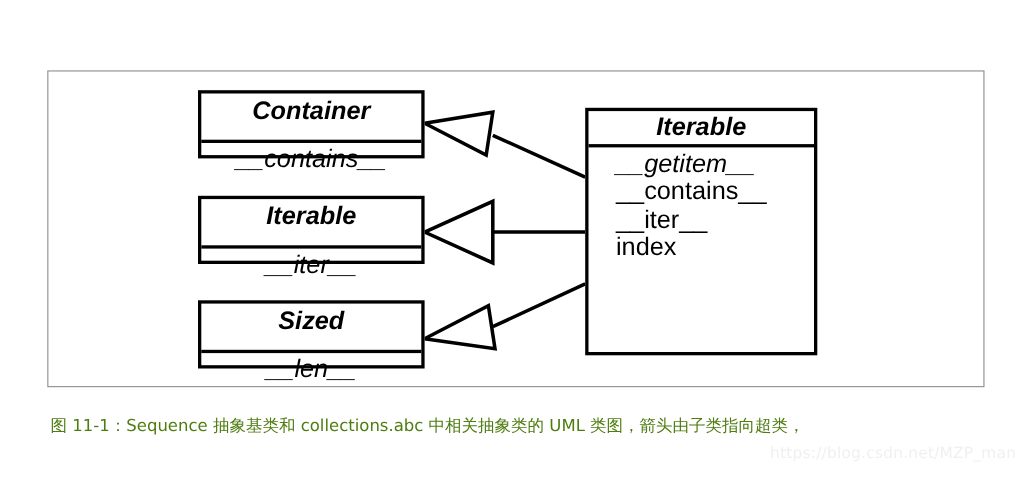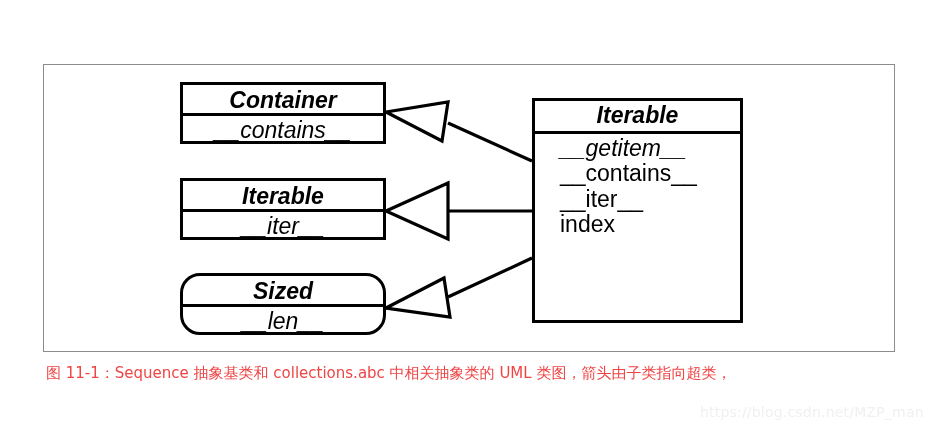--- a/index.html
+++ b/index.html
@@ -52,21 +52,21 @@
     background: #ffffff;
     box-sizing: border-box;
   }
   .uml-title {
     font-weight: bold;
     font-style: italic;
     font-size: 23px;
     text-align: center;
     line-height: 1.0;
     color: #000000;
-    padding: 4px 2px 1px 2px;
+    padding: 4px 2px 15px 2px;
     border-bottom: 3px solid #000000;
     white-space: nowrap;
   }
   .uml-members {
     padding: 1px 0 3px 8px;
   }
   .uml-member {
     font-size: 23px;
     line-height: 1.06;
     color: #000000;
@@ -80,37 +80,37 @@
   .uml-box.left .uml-members {
     padding: 2px 0 4px 0;
   }
   .uml-box.left .uml-member {
     text-align: center;
   }
 
   
   #box-container { left: 136px; top: 17px;  width: 206px; height: 62px; }
   #box-iterable  { left: 136px; top: 113px; width: 206px; height: 62px; }
-  #box-sized     { left: 136px; top: 208px; width: 206px; height: 62px; border-radius: 20px; }
+  #box-sized     { left: 136px; top: 208px; width: 206px; height: 62px; }
   #box-sequence  { left: 488px; top: 33px;  width: 211px; height: 225px; }
 
   #box-sequence .uml-title { padding: 3px 2px 4px 2px; }
   #box-sequence .uml-members { padding: 2px 0 2px 9px; }
   #box-sequence .uml-member { line-height: 1.10; margin-left: 16px; }
 
   
   .caption {
     position: absolute;
     left: 46px;
-    top: 362px;
+    top: 376px;
     width: 850px;
     font-family: "DejaVu Sans", "Liberation Sans", sans-serif;
     font-size: 15px;
     line-height: 1.55;
-    color: #ef4444;
+    color: #4d7c0f;
   }
   .caption-line2 {
     padding-left: 28px;
   }
 
   
   .watermark {
     position: absolute;
     left: 700px;
     top: 404px;

